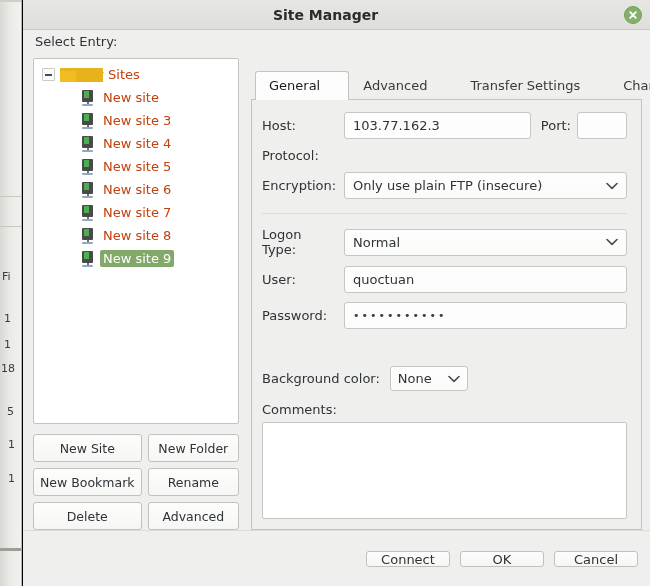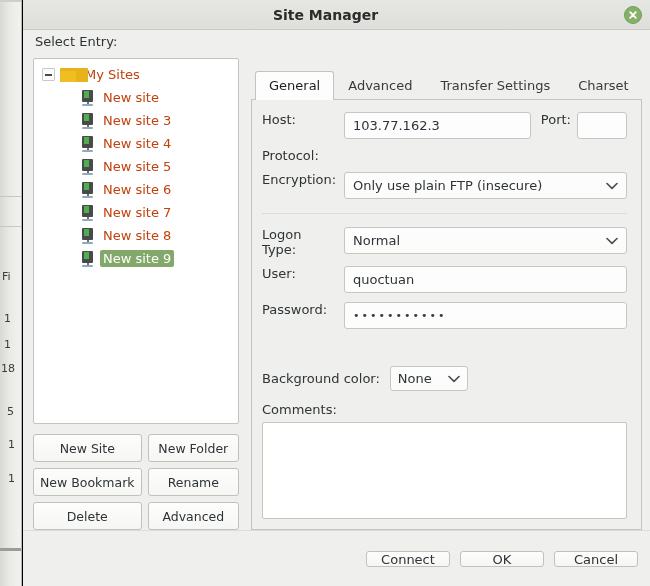--- a/index.html
+++ b/index.html
@@ -164,21 +164,21 @@
     position: absolute;
     left: 228px; top: 40px; right: 8px; bottom: 56px;
   }
   .tabstrip {
     display: flex; align-items: flex-end;
     height: 30px;
     border-bottom: 1px solid #c3c3bf;
     padding-left: 4px;
   }
   .tab {
-    padding: 6px 13px 7px 13px;
+    padding: 6px 28px 7px 13px;
     font-size: 13px;
     color: #3a3a3a;
     cursor: pointer;
     border: 1px solid transparent;
     border-bottom: none;
     position: relative;
     top: 1px;
     white-space: nowrap;
   }
   .tab.active {
@@ -190,21 +190,21 @@
   .tabpage {
     position: absolute;
     left: 0; right: 0; top: 30px; bottom: 0;
     background: #efefed;
     border: 1px solid #c3c3bf;
     border-top: none;
     padding: 12px 14px 10px 10px;
     overflow: hidden;
   }
 
-  .frow { display: flex; align-items: flex-start; margin-bottom: 9px; }
+  .frow { display: flex; align-items: center; margin-bottom: 9px; }
   .flabel {
     width: 82px;
     flex: 0 0 82px;
     font-size: 13px;
     color: #2e3436;
     text-align: left;
     padding-right: 6px;
   }
   .field {
     flex: 1 1 auto;

